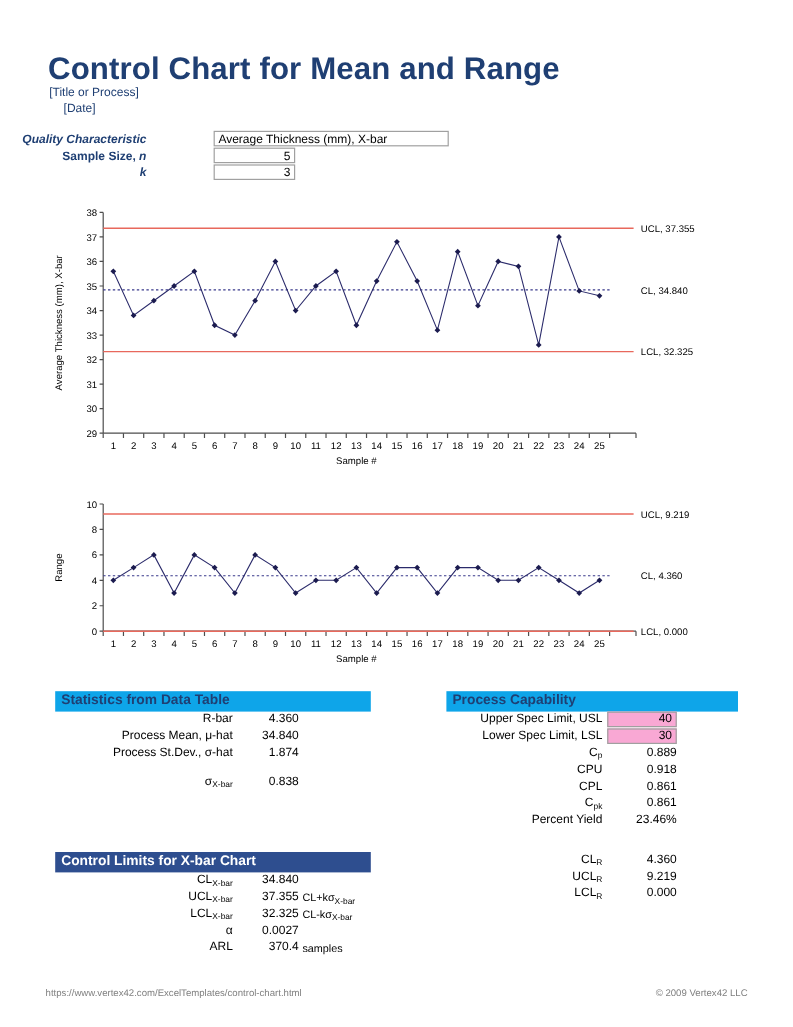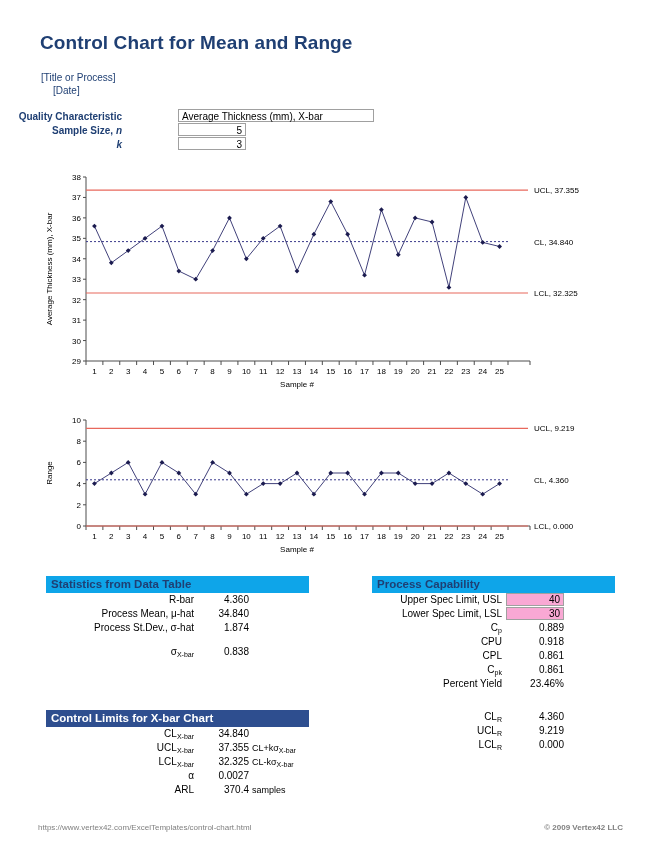--- a/index.html
+++ b/index.html
@@ -20,22 +20,22 @@
     left: 0; top: 0;
     width: 661px;
     height: 856px;
     box-sizing: border-box;
     padding: 0;
   }
 
   
   .title {
     position: absolute;
-    left: 40px; top: 32px;
-    font-size: 19px;
+    left: 40px; top: 42px;
+    font-size: 26px;
     font-weight: bold;
     color: #1F3F73;
     letter-spacing: 0.1px;
     white-space: nowrap;
   }
   .subtitle {
     position: absolute;
     left: 41px;
     font-size: 10px;
     color: #1F3F73;
@@ -63,21 +63,21 @@
     font-size: 10px;
     line-height: 13px;
     height: 13px;
     box-sizing: border-box;
     padding: 0 3px;
     color: #000;
   }
   .input-box.left { text-align: left; }
   .input-box.right { text-align: right; }
 
-  .qc-label { left: 0; width: 122px; top: 110px; }
+  .qc-label { left: 0; width: 122px; top: 110px; font-style: italic; }
   .qc-box   { left: 178px; top: 109px; width: 196px; }
   .n-label  { left: 0; width: 122px; top: 124px; }
   .n-box    { left: 178px; top: 123px; width: 68px; }
   .k-label  { left: 0; width: 122px; top: 138px; }
   .k-box    { left: 178px; top: 137px; width: 68px; }
   .ital { font-style: italic; }
 
   
   .chart { position: absolute; }
   .chart svg { display: block; }
@@ -154,21 +154,20 @@
     font-size: 8px;
     color: #808080;
     white-space: nowrap;
   }
   .footer-right {
     position: absolute;
     right: 38px; top: 823px;
     font-size: 8px;
     color: #808080;
     white-space: nowrap;
-    font-weight: bold;
   }
 </style>
 </head>
 <body>
 
 <div class="page">
 
   <div class="title">Control Chart for Mean and Range</div>
   <div class="subtitle l1">[Title or Process]</div>
   <div class="subtitle l2">[Date]</div>

